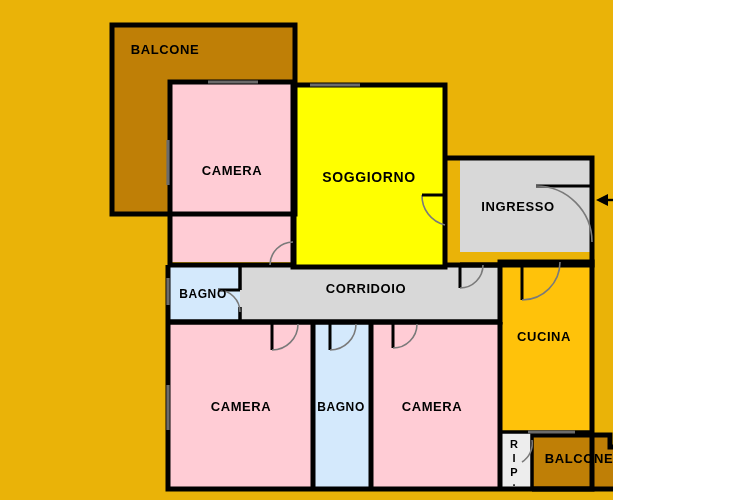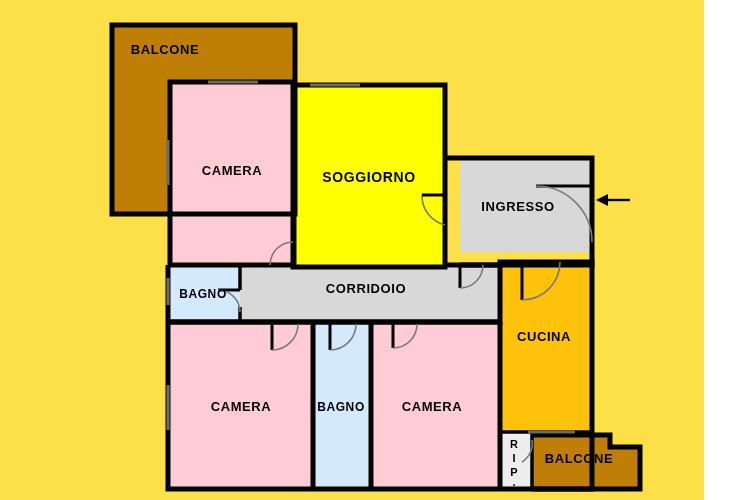--- a/index.html
+++ b/index.html
@@ -3,23 +3,23 @@
 <meta charset="utf-8">
 <style>
   html, body {
     margin: 0;
     padding: 0;
     background: #ffffff;
     font-family: "Liberation Sans", sans-serif;
   }
   #plan-wrap {
     position: relative;
-    width: 704px;
+    width: 613px;
     height: 500px;
-    background: #fde047;
+    background: #eab308;
     overflow: hidden;
     text-decoration: underline;
   }
   #plan-svg {
     display: block;
     width: 751px;
     height: 500px;
   }
   .room-label {
     font-family: "Liberation Sans", sans-serif;

